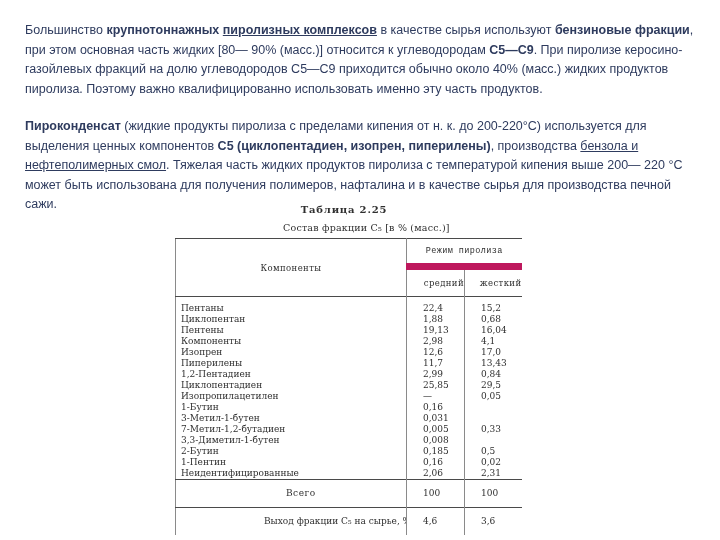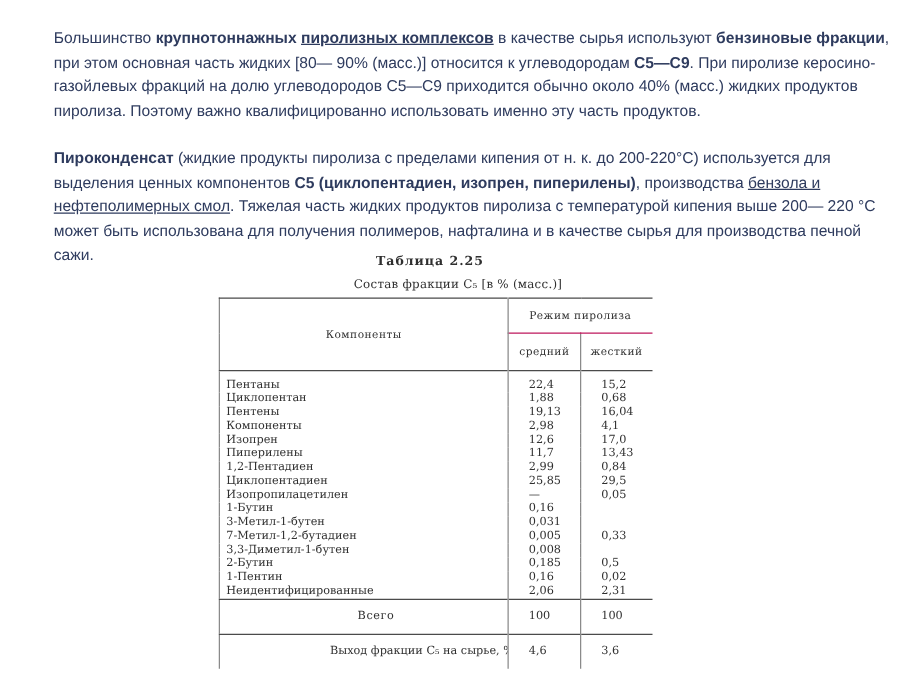--- a/index.html
+++ b/index.html
@@ -8,21 +8,21 @@
     background: #ffffff;
     font-family: "Liberation Sans", sans-serif;
     overflow: hidden;
     position: relative;
   }
   .screen { position: absolute; inset: 0; width: 720px; height: 540px; background: #ffffff; }
 
   
   .text-block {
     position: absolute;
-    left: 43px; top: 21px; width: 674px;
+    left: 25px; top: 21px; width: 674px;
     color: #2e3b5e;
     font-size: 12.5px;
     line-height: 19.5px;
   }
   .para + .para { margin-top: 18px; }
   .seg.b { font-weight: bold; }
   .seg.u { text-decoration: underline; }
 
   
   .figure {
@@ -57,22 +57,22 @@
   .ctable col.col-avg  { width: 58px; }
   .ctable col.col-hard { width: 57px; }
   .ctable th {
     font-weight: normal;
     font-size: 8.5px;
     letter-spacing: 0.4px;
     text-align: center;
     vertical-align: middle;
   }
   th.h-comp  { border-right: 1px solid #8a8a8a; }
-  th.h-group { height: 28px; border-bottom: 1px solid #be185d; }
-  th.h-sub   { height: 30px; }
+  th.h-group { height: 28px; border-bottom: 7px solid #be185d; font-family: Liberation Mono, monospace; }
+  th.h-sub   { height: 30px; text-align: right; }
   th.h-sub + th.h-sub { border-left: 1px solid #8a8a8a; }
   thead { border-bottom: 1px solid #4a4a4a; }
 
   .ctable td {
     font-size: 9px;
     height: 11px;
     line-height: 11px;
     vertical-align: middle;
     white-space: nowrap;
     overflow: hidden;

